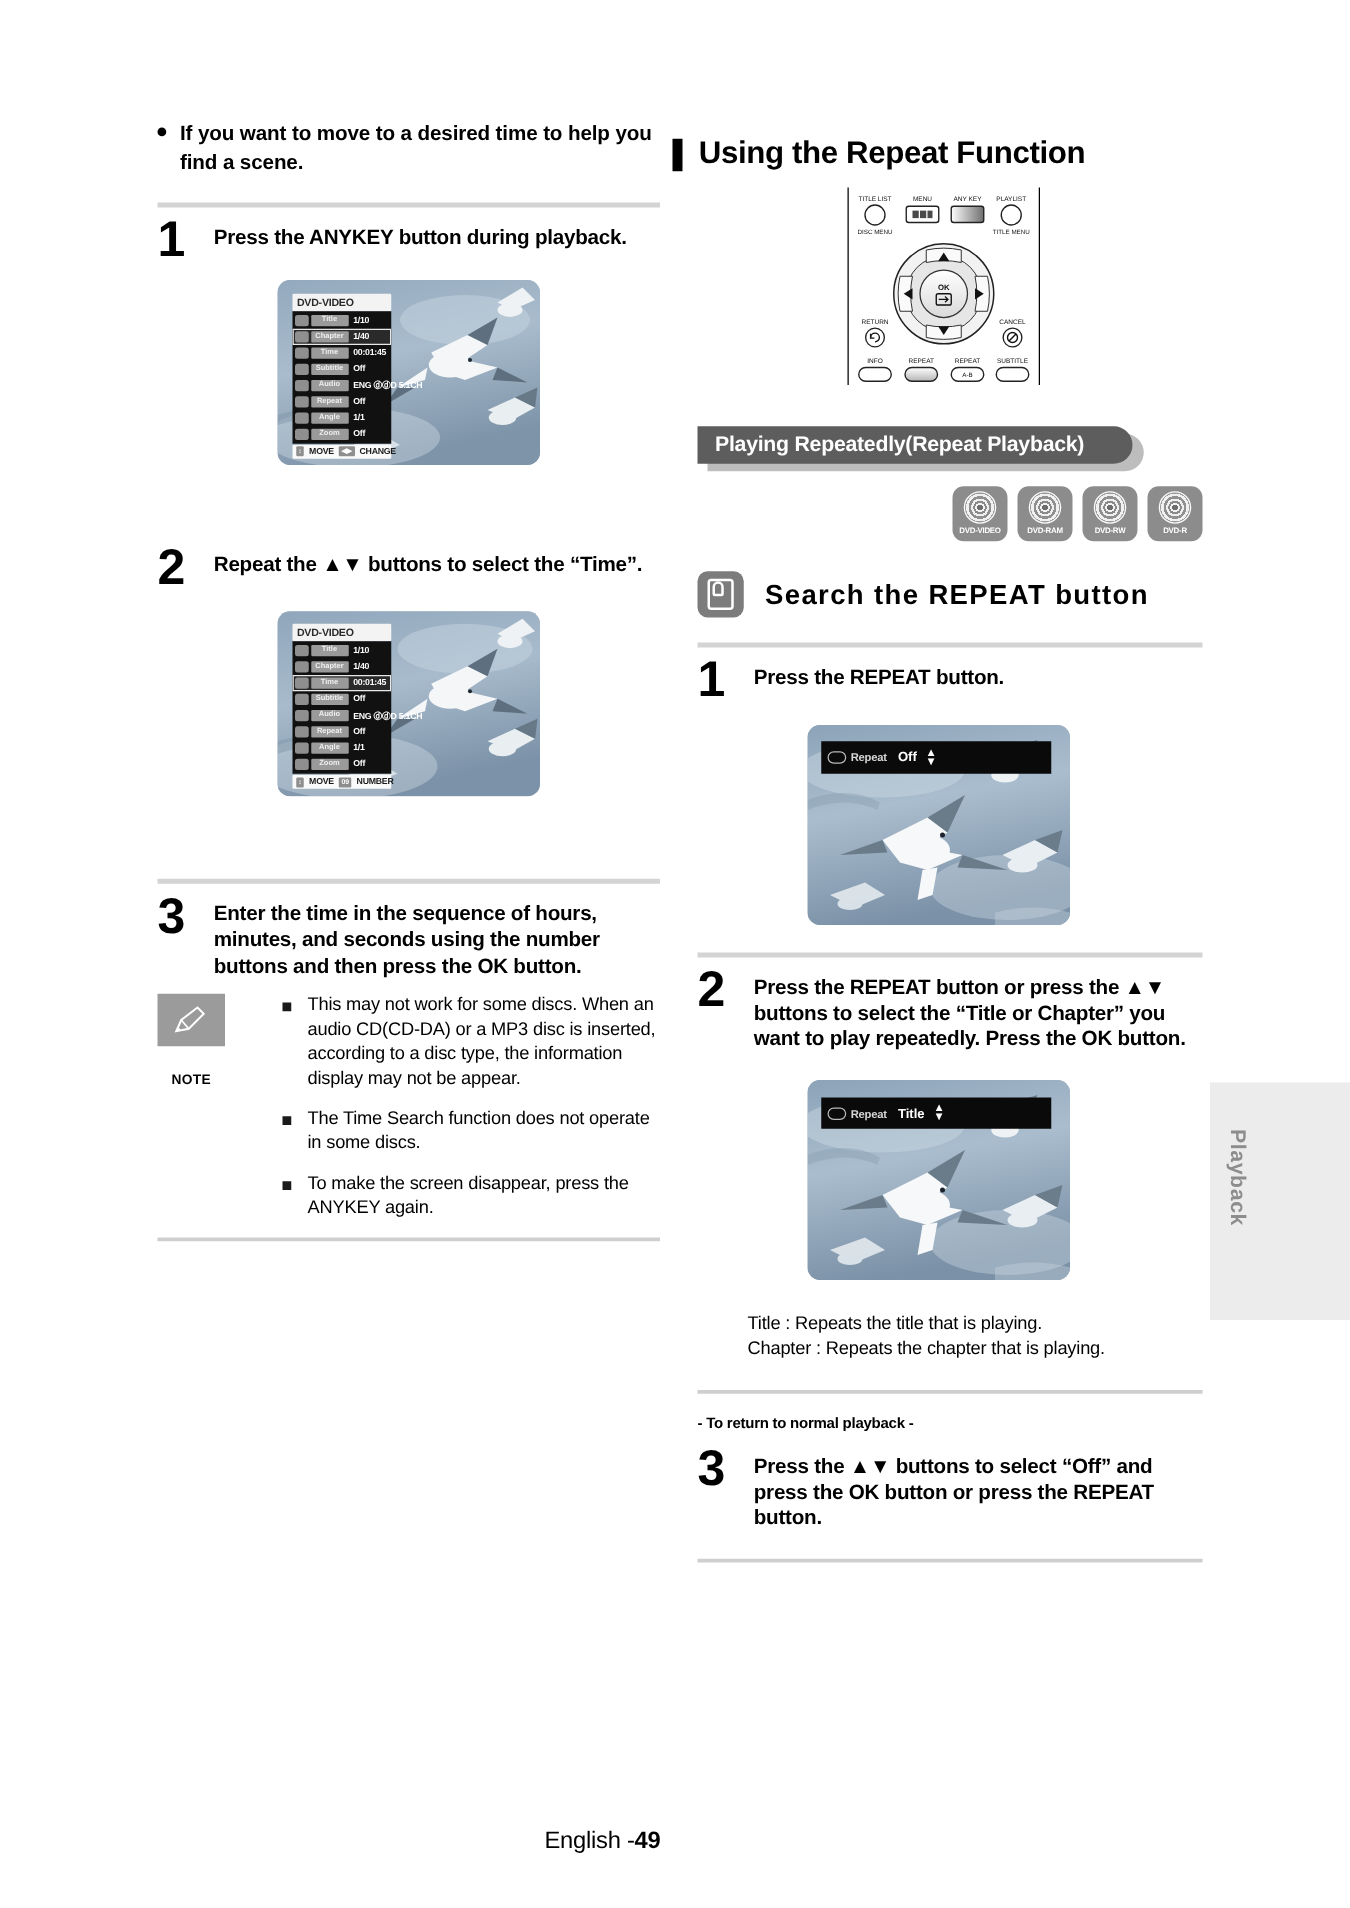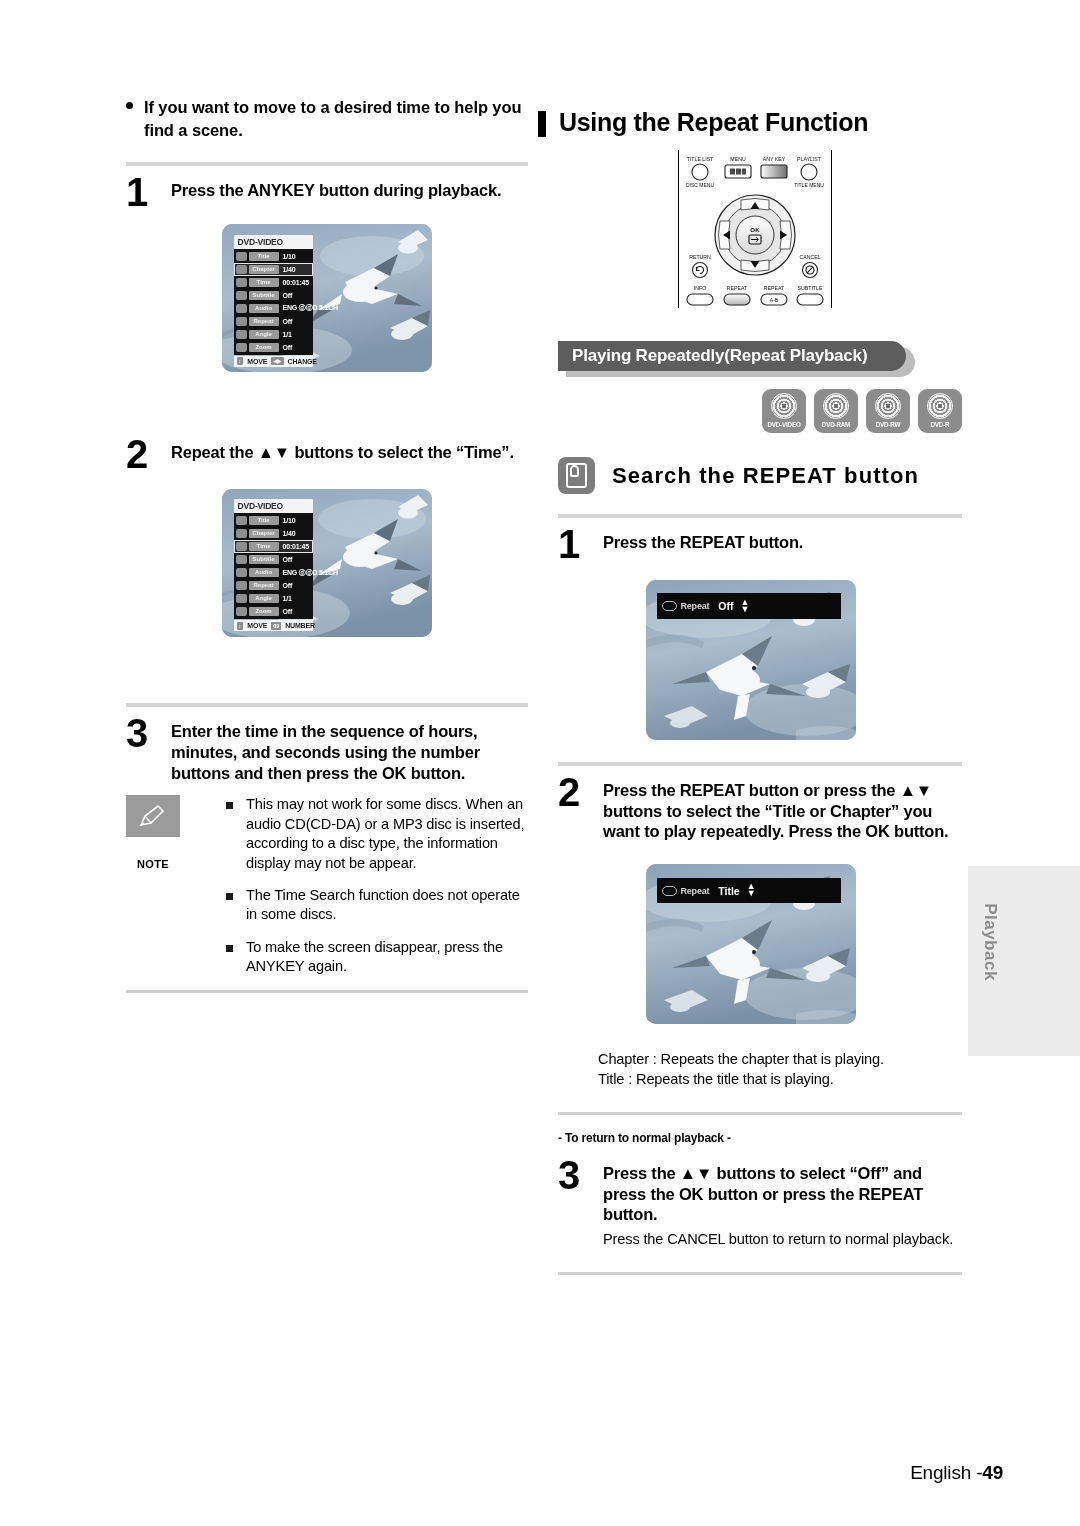--- a/index.html
+++ b/index.html
@@ -175,22 +175,22 @@
   .note li{
     position:relative;padding-left:20px;font-size:14.6px;line-height:1.33;
     margin-bottom:13px;letter-spacing:-.15px;
   }
   .note li .sb{position:absolute;left:0;top:7px;width:7px;height:7px;background:#1a1a1a;}
 
   .plain{font-size:14.6px;line-height:1.36;letter-spacing:-.15px;}
   .sub-head{font-size:12px;font-weight:bold;letter-spacing:-.2px;}
 
   .footer{
-    position:absolute;left:0;right:0;bottom:42px;text-align:right;
-    padding-right:77px;font-size:19px;letter-spacing:-.2px;
+    position:absolute;left:0;right:0;bottom:42px;text-align:center;
+    padding-right:116px;font-size:19px;letter-spacing:-.2px;
   }
   .footer b{font-weight:bold;}
 </style>
 </head>
 <body>
 
 <div class="page">
 
   <div class="side-tab">
     <div class="side-tab-label">Playback</div>
@@ -661,32 +661,31 @@
       </svg>
       <div class="repbar">
         <span class="ic"></span>
         <span class="lb">Repeat</span>
         <span class="vl">Title</span>
         <span class="ar">▲<span style="margin-top:-1px;">▼</span></span>
       </div>
     </div>
 
     <div style="margin:26px 0 0 40px;">
+      <div class="plain">Title : Repeats the title that is playing.</div>
       <div class="plain">Chapter : Repeats the chapter that is playing.</div>
-      <div class="plain">Title : Repeats the title that is playing.</div>
     </div>
 
     <div class="rule thin" style="margin:22px 0 16px 0;"></div>
 
     <div class="sub-head">- To return to normal playback -</div>
 
     <div class="step" style="margin-top:18px;">
       <div class="step-num">3</div>
       <div class="step-text">Press the ▲▼ buttons to select “Off” and press the OK button or press the REPEAT button.</div>
-      <div class="plain" style="margin-top:5px;">Press the CANCEL button to return to normal playback.</div>
     </div>
 
     <div class="rule thin" style="margin-top:22px;"></div>
   </div>
 
   <div class="footer">
     <span>English -</span><b>49</b>
   </div>
 
 </div>

